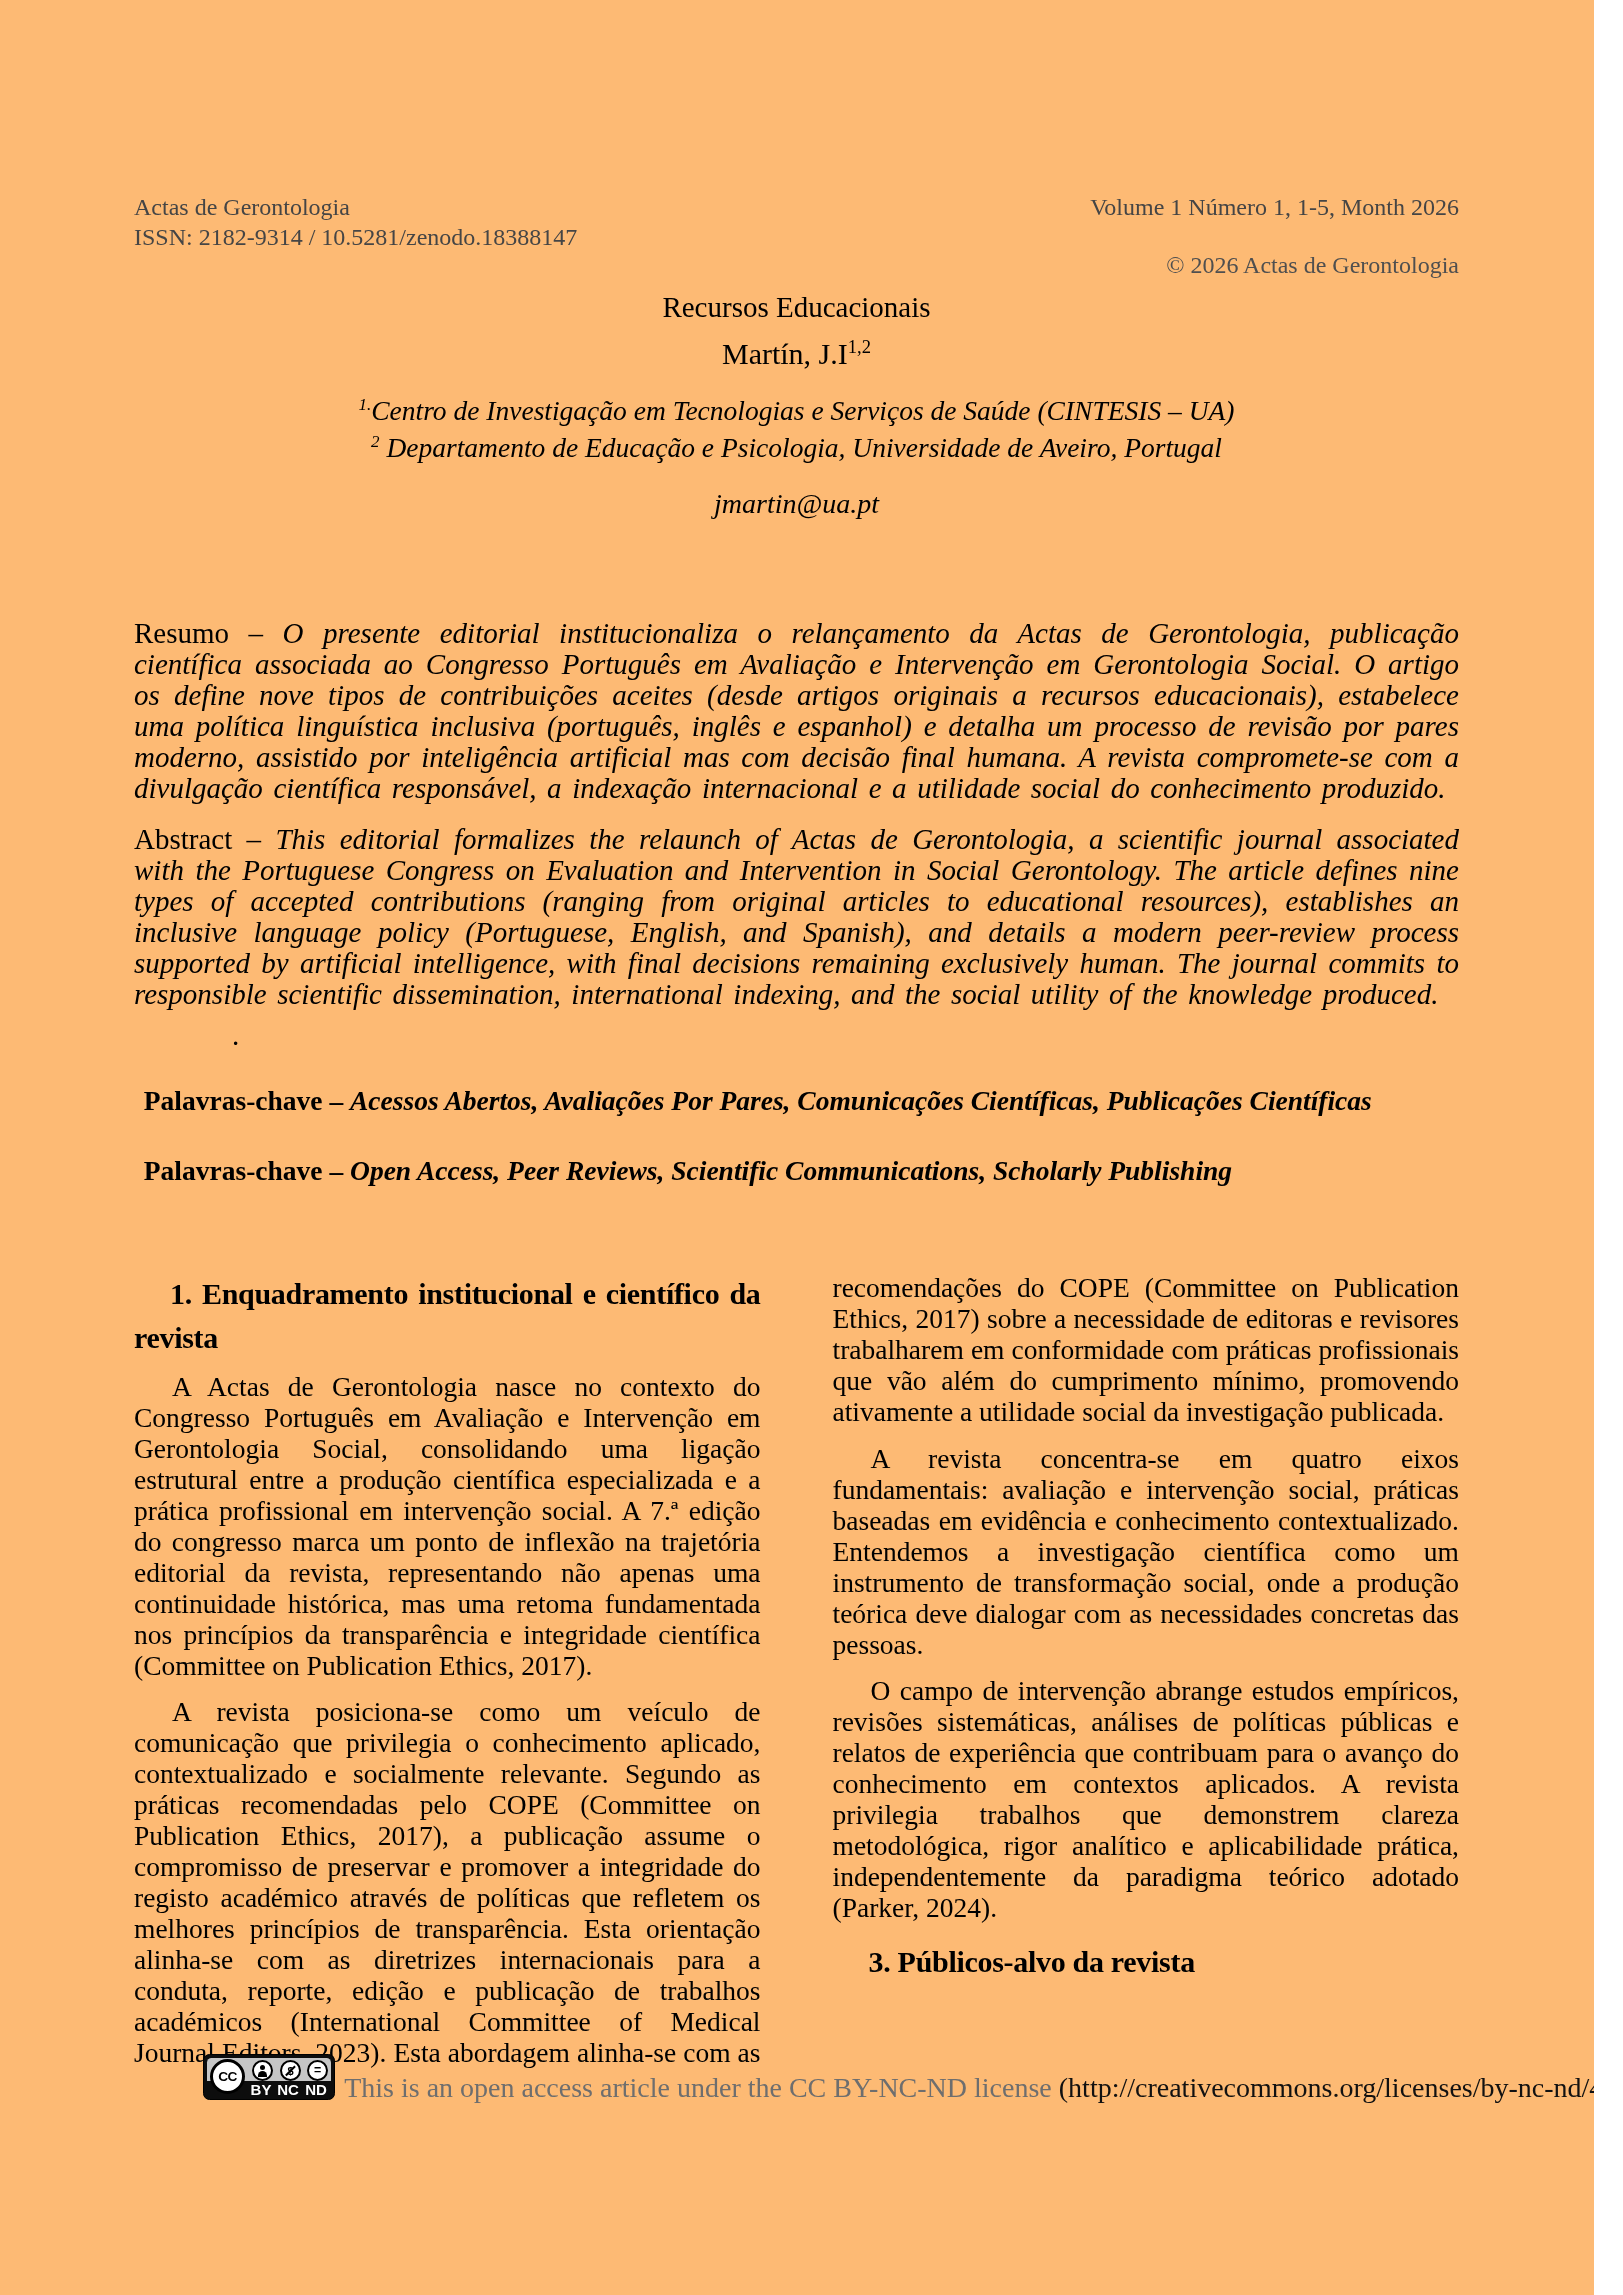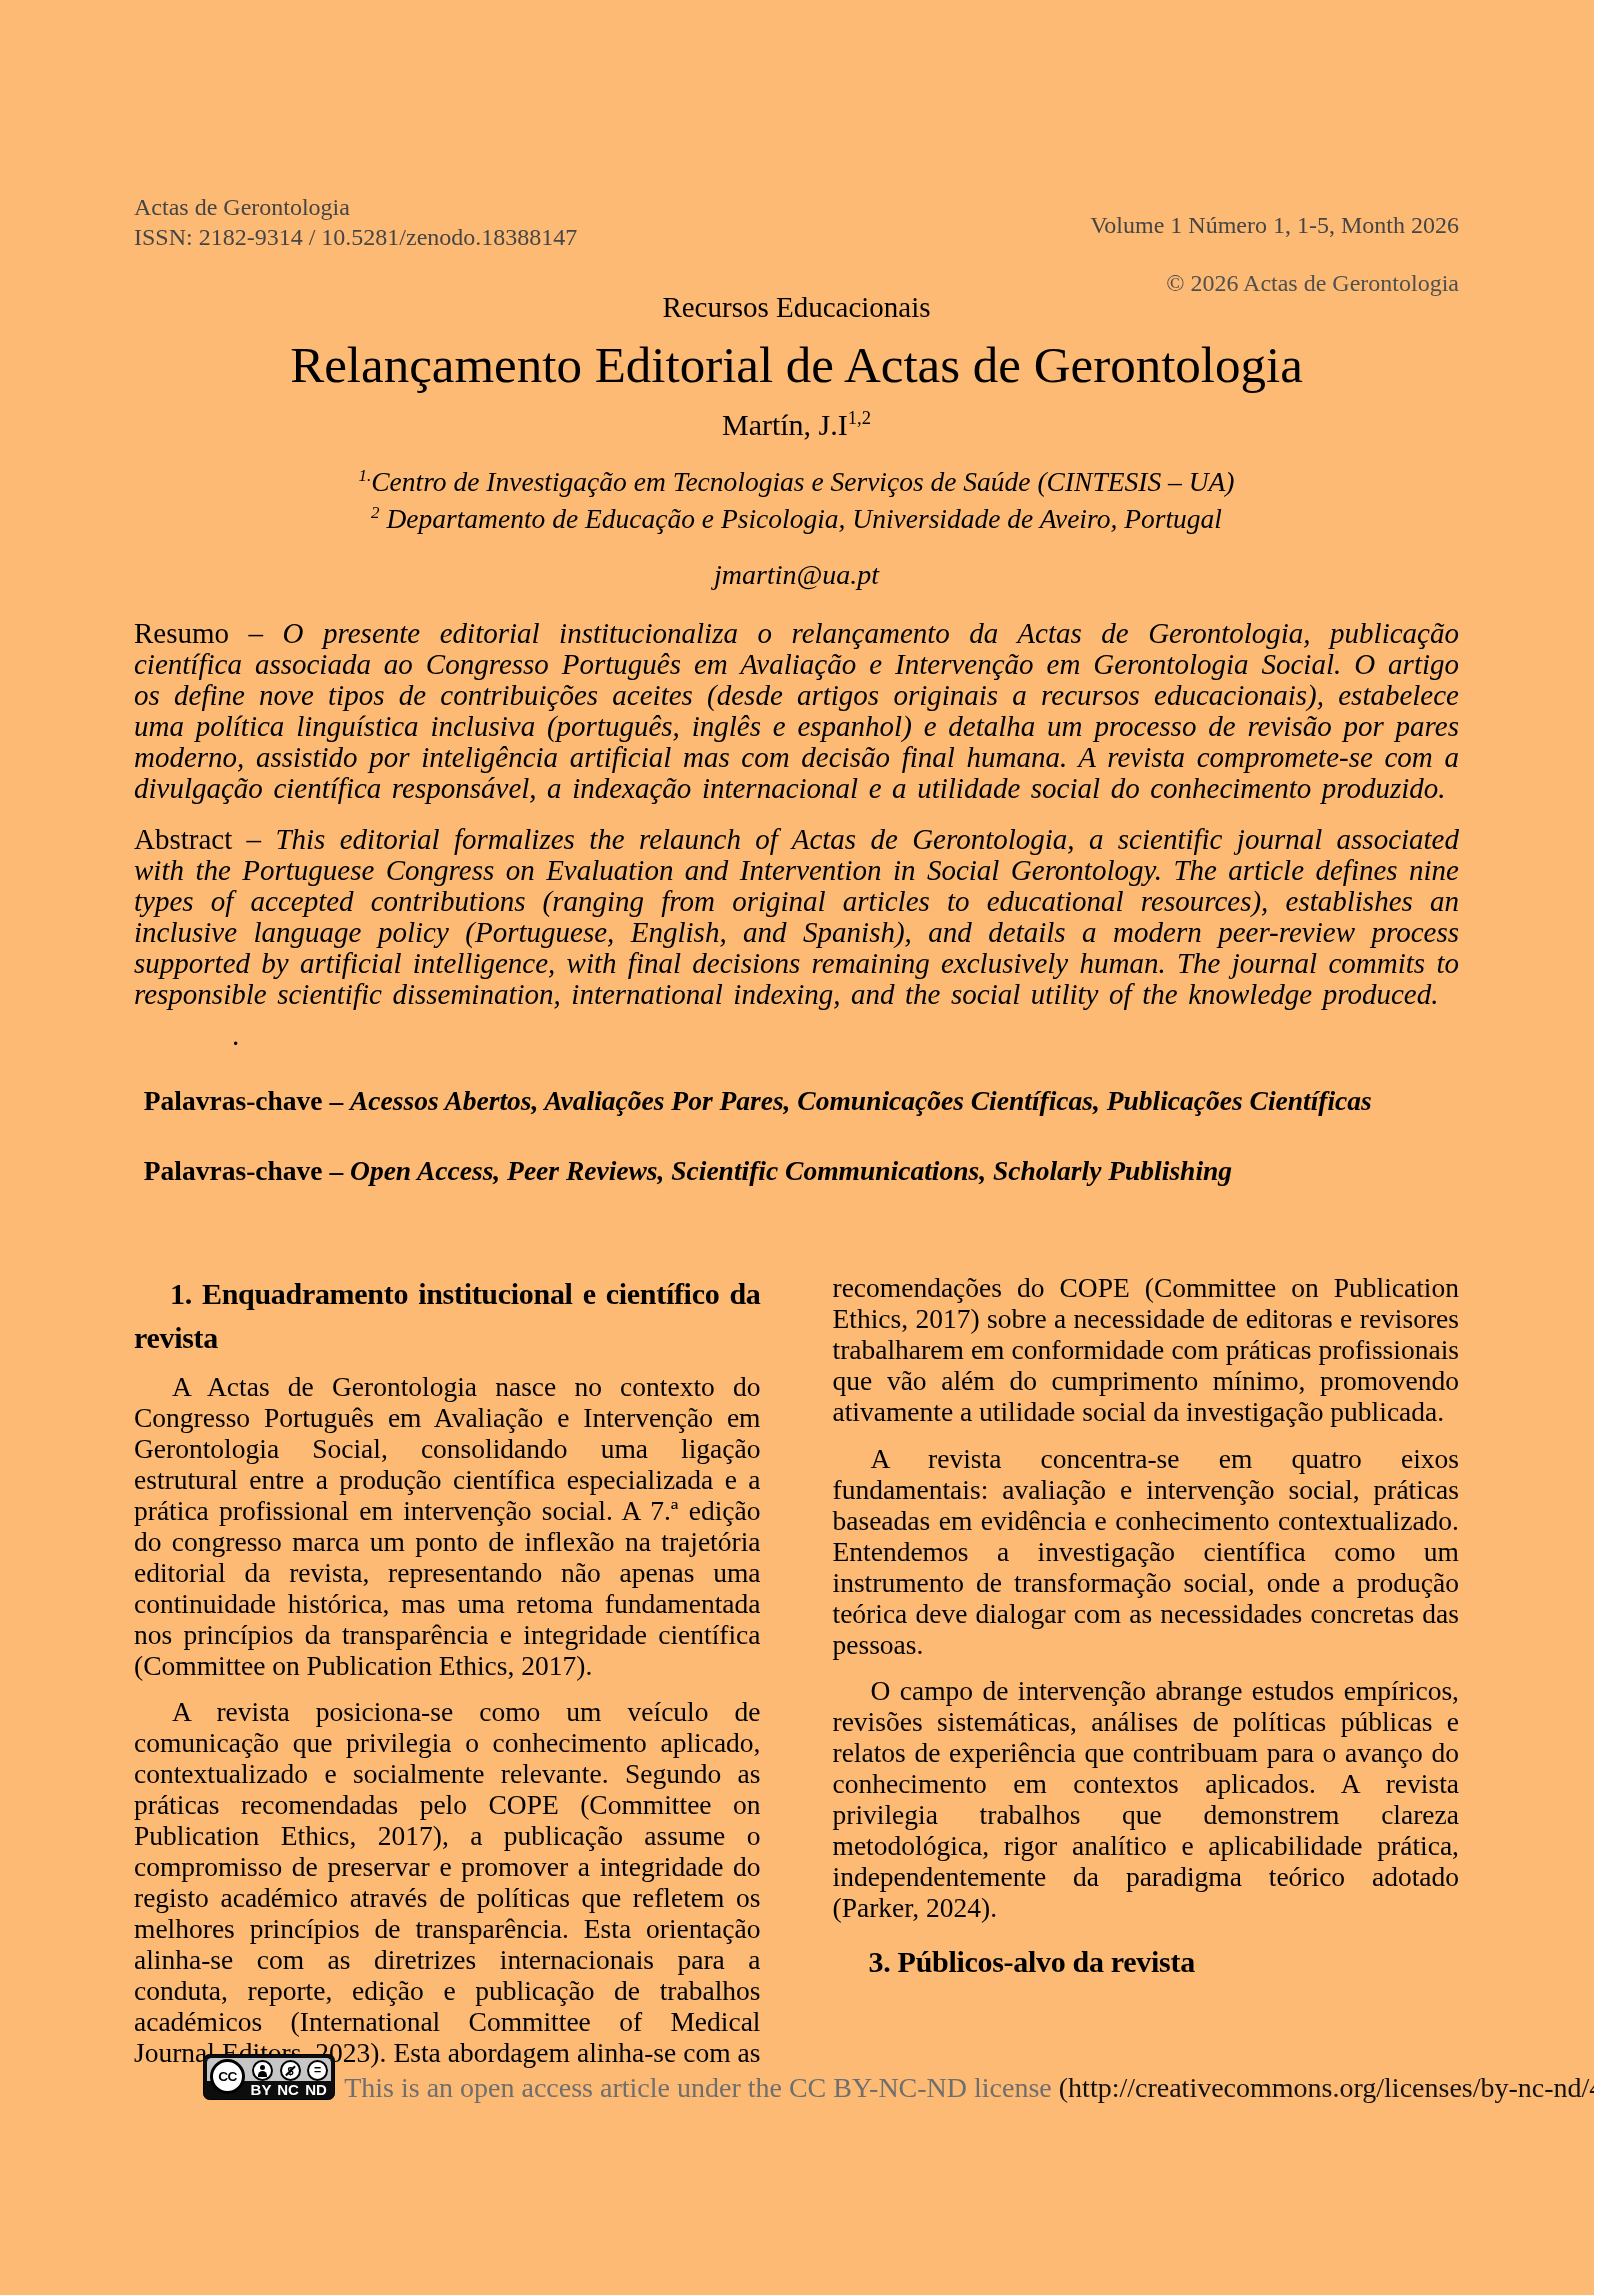--- a/index.html
+++ b/index.html
@@ -2,21 +2,21 @@
 <html style="font-size:10.5px"><head>
 <meta charset="utf-8">
 <style>
   html,body{margin:0;padding:0;background:#ffffff;}
   .page{position:relative;width:1594px;height:2295px;background:#fdba74;overflow:hidden;
         font-family:"Liberation Serif","DejaVu Serif",serif;color:#000;}
 
   
   .masthead{position:absolute;top:192px;left:134px;right:135px;display:flex;
             justify-content:space-between;font-size:24px;line-height:30px;color:#454545;}
-  .mast-right{text-align:right;margin-top:18px;}
+  .mast-right{text-align:right;}
   .copyright{margin-top:27.5px;color:#4f4f4f;}
 
   
   .head-center{position:absolute;top:289px;left:134px;right:135px;text-align:center;}
   .category{font-size:29px;line-height:37px;}
   .title{font-size:51px;line-height:63px;font-weight:normal;margin:7.9px 0 0 0;}
   .author{font-size:30px;line-height:37px;margin-top:9.2px;}
   .author sup,.affil sup{font-size:0.62em;vertical-align:super;line-height:0;}
   .affils{margin-top:19.6px;font-style:italic;font-size:27.5px;line-height:37px;}
   .email{margin-top:21px;font-style:italic;font-size:28px;line-height:34px;}
@@ -86,21 +86,20 @@
       <div>ISSN: 2182-9314 / 10.5281/zenodo.18388147</div>
     </div>
     <div class="mast-right">
       <div>Volume 1 Número 1, 1-5, Month 2026</div>
       <div class="copyright">© 2026 Actas de Gerontologia</div>
     </div>
   </div>
 
   <div class="head-center">
     <div class="category">Recursos Educacionais</div>
-    <h1 class="title">Relançamento Editorial de Actas de Gerontologia</h1>
     <div class="author"><span>Martín, J.I</span><sup>1,2</sup></div>
     <div class="affils">
       <div class="affil"><sup>1.</sup><span>Centro de Investigação em Tecnologias e Serviços de Saúde (CINTESIS – UA)</span></div>
       <div class="affil"><sup>2</sup><span> Departamento de Educação e Psicologia, Universidade de Aveiro, Portugal</span></div>
     </div>
     <div class="email">jmartin@ua.pt</div>
   </div>
 
   <div class="abstracts">
     <p class="abs"><span class="lbl">Resumo – </span><span class="txt">O presente editorial institucionaliza o relançamento da Actas de Gerontologia, publicação científica associada ao Congresso Português em Avaliação e Intervenção em Gerontologia Social. O artigo os define nove tipos de contribuições aceites (desde artigos originais a recursos educacionais), estabelece uma política linguística inclusiva (português, inglês e espanhol) e detalha um processo de revisão por pares moderno, assistido por inteligência artificial mas com decisão final humana. A revista compromete-se com a divulgação científica responsável, a indexação internacional e a utilidade social do conhecimento produzido.</span></p>

